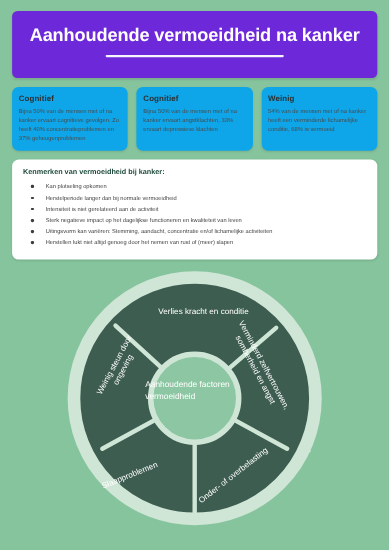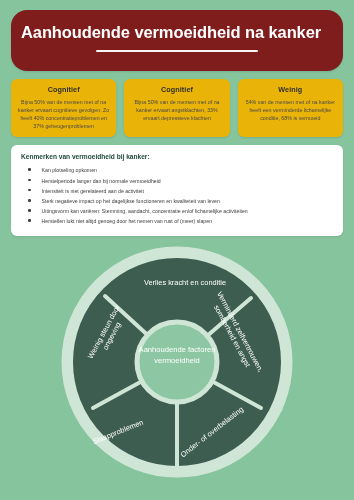--- a/index.html
+++ b/index.html
@@ -7,24 +7,24 @@
     width:354px;height:500px;
     background:#86c49d;
     font-family:"Liberation Sans", sans-serif;
     overflow:hidden;
     position:relative;
   }
   .page{width:354px;height:500px;position:relative;box-sizing:border-box;padding:10px 11px 0 11px;}
 
   
   .header{
-    background:#7f1d1d;
-    border-radius:16px;
+    background:#6d28d9;
+    border-radius:5px;
     padding:13px 10px 12px 10px;
-    text-align:left;
+    text-align:center;
     box-shadow:0 1px 2px rgba(0,0,0,.10);
   }
   .header-title{
     color:#ffffff;
     font-size:16.5px;
     font-weight:bold;
     letter-spacing:-.1px;
     line-height:1.15;
   }
   .header-rule{
@@ -34,24 +34,24 @@
   .header-sub{
     color:#ffffff;font-size:8.4px;line-height:1.2;
   }
 
   
   .cards{
     display:flex;gap:8px;margin-top:8px;
   }
   .card{
     flex:1 1 0;
-    background:#eab308;
+    background:#0ea5e9;
     border-radius:6px;
     padding:6px 6px 7px 6px;
-    text-align:center;
+    text-align:left;
     box-shadow:0 1px 2px rgba(0,0,0,.10);
     min-height:56px;
     box-sizing:border-box;
   }
   .card-title{
     color:#2f2f2f;font-size:7.2px;font-weight:bold;margin-bottom:4px;letter-spacing:.1px;
   }
   .card-body{
     color:#4a4a4a;font-size:5.3px;line-height:1.55;
   }
@@ -82,21 +82,21 @@
   }
   .diagram{position:absolute;left:50%;top:0;transform:translateX(-50%);}
 
   .seg-label{
     position:absolute;color:#ffffff;font-size:7.4px;line-height:1.25;
     text-align:center;white-space:nowrap;
     transform-origin:center center;
   }
   .center-label{
     position:absolute;color:#ffffff;font-size:7.6px;line-height:1.42;
-    text-align:center;width:90px;
+    text-align:left;width:90px;
   }
 </style>
 </head>
 <body>
 
 <div class="page">
 
   <div class="header">
     <div class="header-title">Aanhoudende vermoeidheid na kanker</div>
     <div class="header-rule"></div>

